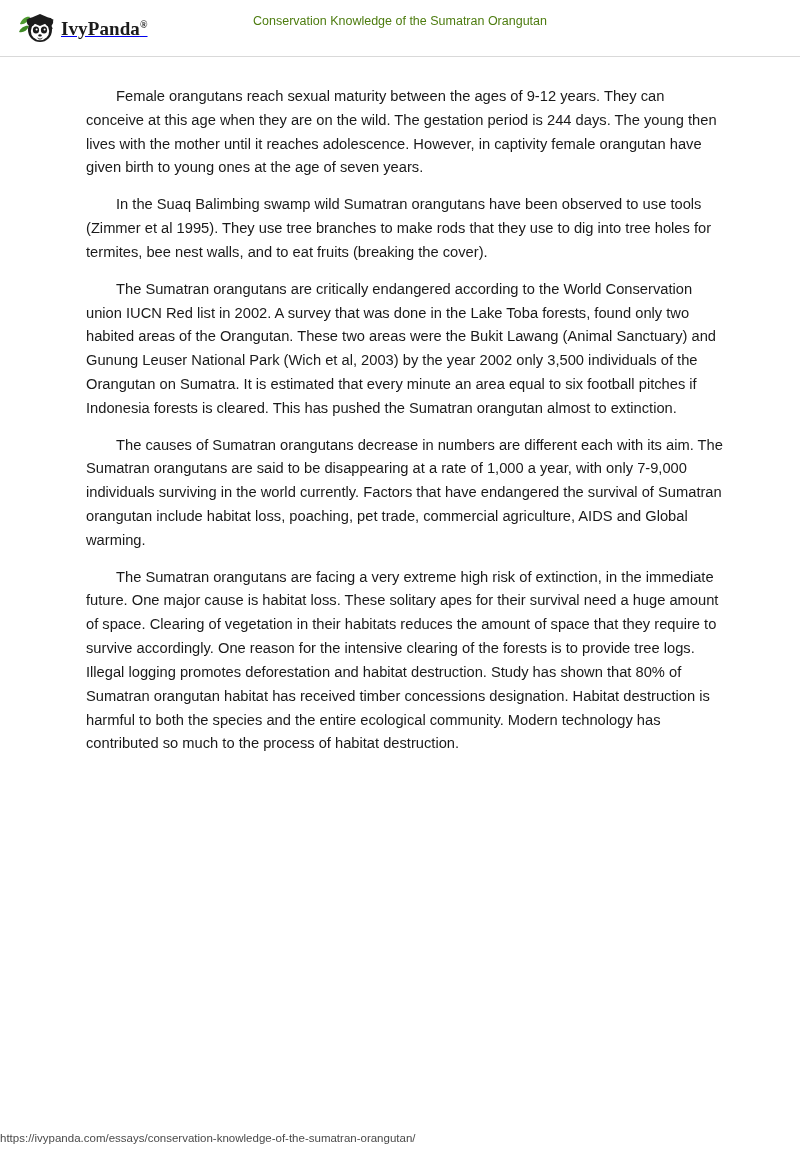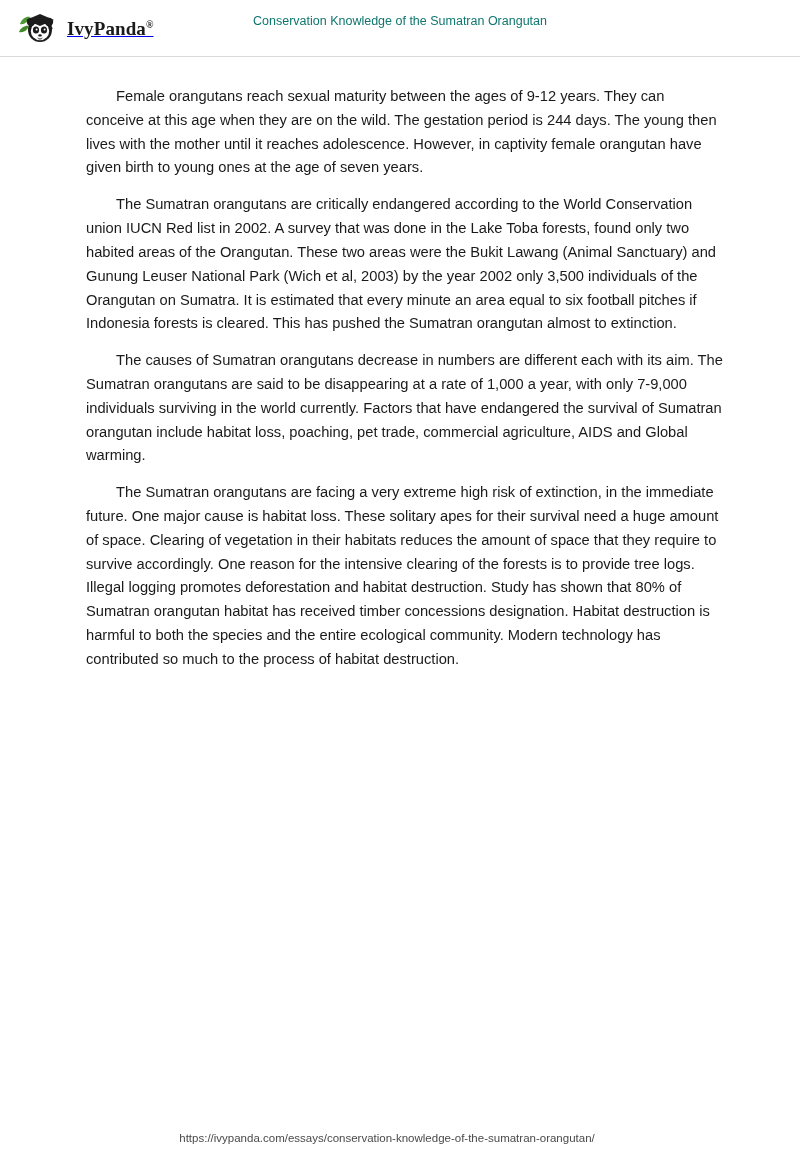--- a/index.html
+++ b/index.html
@@ -31,21 +31,21 @@
     display: flex;
     align-items: center;
   }
 
   .brand {
     position: absolute;
     left: 18px;
     top: 12px;
     display: flex;
     align-items: center;
-    gap: 7px;
+    gap: 1px;
   }
 
   .brand-logo {
     width: 42px;
     height: 34px;
     position: relative;
     display: block;
   }
 
   .brand-name {
@@ -63,21 +63,21 @@
     font-weight: bold;
   }
 
   .doc-title {
     position: absolute;
     left: 0;
     right: 0;
     top: 14px;
     text-align: center;
     font-size: 12.5px;
-    color: #0f766e;
+    color: #4d7c0f;
     font-family: "Liberation Sans", sans-serif;
   }
 
   
   .content {
     padding: 28px 74px 0 74px;
   }
 
   p.para {
     margin: 0 0 13px 12px;
@@ -95,21 +95,21 @@
     color: #000000;
     letter-spacing: 0.1px;
   }
 
   
   .footer {
     position: absolute;
     bottom: 14px;
     left: 0;
     right: 4px;
-    text-align: center;
+    text-align: left;
     padding-right: 22px;
   }
 
   .footer-link {
     font-size: 11.5px;
     color: #4a4a4a;
     text-decoration: none;
     font-family: "Liberation Sans", sans-serif;
   }
 </style>
@@ -148,20 +148,21 @@
       </span>
       <span class="brand-name"><span>IvyPanda</span><span class="reg">®</span></span>
     </a>
 
     <div class="doc-title">Conservation Knowledge of the Sumatran Orangutan</div>
   </div>
 
   <div class="content">
 
     <p class="para">Female orangutans reach sexual maturity between the ages of 9-12 years. They can conceive at this age when they are on the wild. The gestation period is 244 days. The young then lives with the mother until it reaches adolescence. However, in captivity female orangutan have given birth to young ones at the age of seven years.</p>
+    <p class="para">In the Suaq Balimbing swamp wild Sumatran orangutans have been observed to use tools (Zimmer et al 1995). They use tree branches to make rods that they use to dig into tree holes for termites, bee nest walls, and to eat fruits (breaking the cover).</p>
 
 
     <p class="para">The Sumatran orangutans are critically endangered according to the World Conservation union IUCN Red list in 2002. A survey that was done in the Lake Toba forests, found only two habited areas of the Orangutan. These two areas were the Bukit Lawang (Animal Sanctuary) and Gunung Leuser National Park (Wich et al, 2003) by the year 2002 only 3,500 individuals of the Orangutan on Sumatra. It is estimated that every minute an area equal to six football pitches if Indonesia forests is cleared. This has pushed the Sumatran orangutan almost to extinction.</p>
     <p class="para">The causes of Sumatran orangutans decrease in numbers are different each with its aim. The Sumatran orangutans are said to be disappearing at a rate of 1,000 a year, with only 7-9,000 individuals surviving in the world currently. Factors that have endangered the survival of Sumatran orangutan include habitat loss, poaching, pet trade, commercial agriculture, AIDS and Global warming.</p>
     <p class="para">The Sumatran orangutans are facing a very extreme high risk of extinction, in the immediate future. One major cause is habitat loss. These solitary apes for their survival need a huge amount of space. Clearing of vegetation in their habitats reduces the amount of space that they require to survive accordingly. One reason for the intensive clearing of the forests is to provide tree logs. Illegal logging promotes deforestation and habitat destruction. Study has shown that 80% of Sumatran orangutan habitat has received timber concessions designation. Habitat destruction is harmful to both the species and the entire ecological community. Modern technology has contributed so much to the process of habitat destruction.</p>
 
   </div>
 
   <div class="footer">
     <a class="footer-link" href="#">https://ivypanda.com/essays/conservation-knowledge-of-the-sumatran-orangutan/</a>

